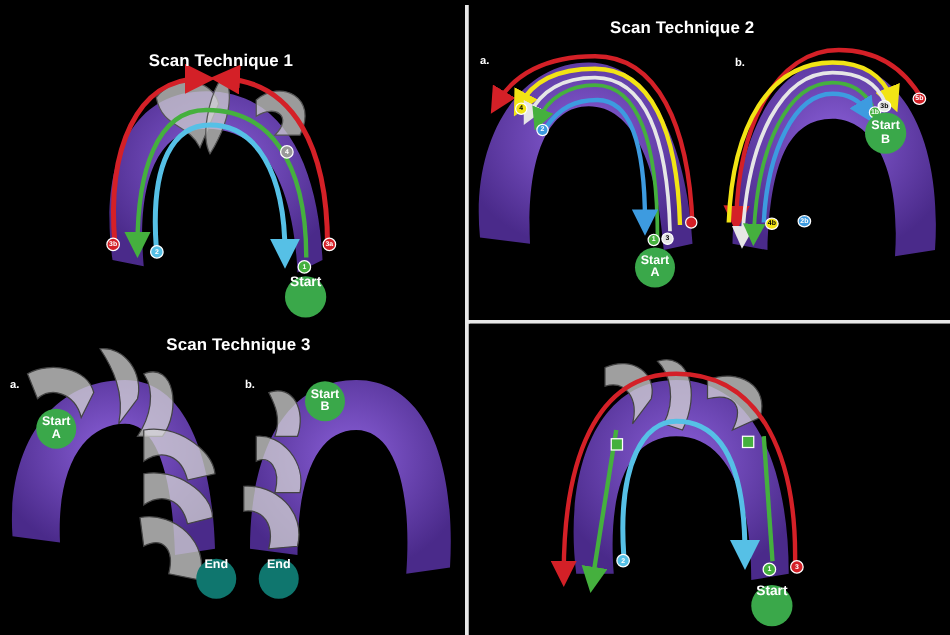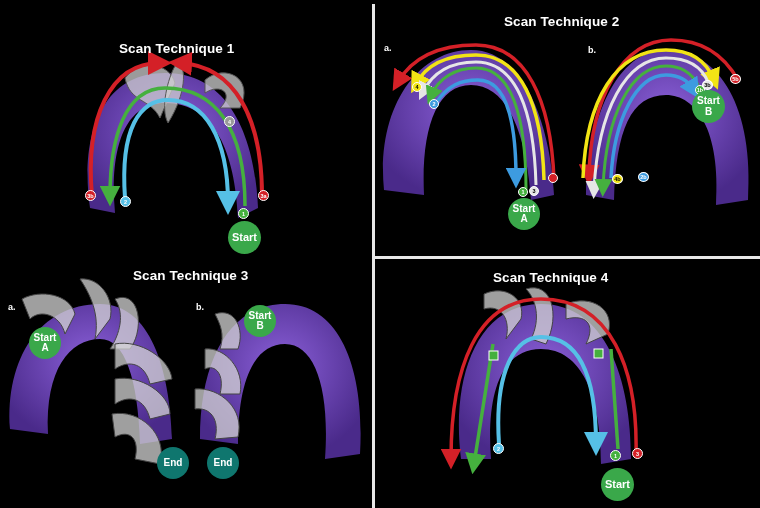--- a/index.html
+++ b/index.html
@@ -7,21 +7,21 @@
   .panel { position:absolute; background:#000; overflow:hidden; }
   .p1 { left:0; top:0; width:372px; height:255px;margin-top:18px; }
   .p2 { left:376px; top:0; width:384px; height:255px; }
   .p3 { left:0; top:259px; width:372px; height:250px; }
   .p4 { left:376px; top:259px; width:384px; height:249px; }
   .vdiv { position:absolute; left:372px; top:4px; width:3px; height:504px; background:#e8e8e8; }
   .hdiv { position:absolute; left:0; top:256px; width:760px; height:3px; background:#e8e8e8; }
   .title { position:absolute; color:#fff; font-weight:bold; font-size:13.5px; white-space:nowrap; letter-spacing:0.1px; }
   .sub { position:absolute; color:#fff; font-weight:bold; font-size:9px; }
   svg { position:absolute; left:0; top:0; }
-  .badge { position:absolute; border-radius:50%; color:#fff; font-weight:bold; text-align:center; display:flex; align-items:center; justify-content:center; line-height:1.05; }
+  .badge { position:absolute; border-radius:50%; color:#fff; font-weight:bold; text-align:center; display:flex; justify-content:center; line-height:1.05; }
   .start { background:#3aa84a; }
   .end { background:#0f766e; }
   .tag { position:absolute; border-radius:50%; font-size:5.5px; font-weight:bold; display:flex; align-items:center; justify-content:center; border:1px solid #fff; }
 </style>
 </head>
 <body>
 
 <div class="vdiv"></div>
 <div class="hdiv"></div>
 
@@ -86,21 +86,21 @@
     <path d="M160,185 C158,110 140,62 100,62 C75,62 57,72 47,92" fill="none" stroke="#e6e6e6" stroke-width="3" marker-end="url(#ar-w)"></path>
     <path d="M150,190 C150,115 135,68 100,68 C80,68 62,78 55,96" fill="none" stroke="#45b03e" stroke-width="3" marker-end="url(#ar-green)"></path>
     <path d="M60,103 C72,85 85,80 102,80 C130,80 140,120 140,178" fill="none" stroke="#3d9be0" stroke-width="3.5" marker-end="url(#ar-b2)"></path>
 
     <path d="M362,80 C345,50 320,40 295,40 C245,40 215,100 213,175" fill="none" stroke="#d42027" stroke-width="3.5" marker-end="url(#ar-red)"></path>
     <path d="M207,178 C210,100 240,50 290,50 C315,50 330,60 338,80" fill="none" stroke="#f2e415" stroke-width="3.5" marker-end="url(#ar-y)"></path>
     <path d="M332,82 C325,65 310,58 290,58 C250,58 222,110 218,190" fill="none" stroke="#e6e6e6" stroke-width="3" marker-end="url(#ar-w)"></path>
     <path d="M322,85 C315,72 305,66 290,66 C255,66 230,115 227,188" fill="none" stroke="#45b03e" stroke-width="3" marker-end="url(#ar-green)"></path>
     <path d="M235,178 C238,120 260,75 290,75 C305,75 313,82 318,90" fill="none" stroke="#3d9be0" stroke-width="3.5" marker-end="url(#ar-b2)"></path>
   </svg>
-  <div class="title" style="left:128px;top:14px;">Scan Technique 2</div>
+  <div class="title" style="left:112px;top:14px;">Scan Technique 2</div>
   <div class="sub" style="left:8px;top:43px;">a.</div>
   <div class="sub" style="left:212px;top:45px;">b.</div>
   <div class="tag" style="left:36px;top:82px;width:8px;height:8px;background:#f2e415;color:#000;">4</div>
   <div class="tag" style="left:53px;top:99px;width:8px;height:8px;background:#3d9be0;color:#fff;">2</div>
   <div class="tag" style="left:142px;top:187px;width:8px;height:8px;background:#45b03e;color:#fff;">1</div>
   <div class="tag" style="left:153px;top:186px;width:8px;height:8px;background:#e6e6e6;color:#000;">3</div>
   <div class="tag" style="left:172px;top:173px;width:8px;height:8px;background:#d42027;color:#d42027;">5</div>
   <div class="badge start" style="left:132px;top:198px;width:32px;height:32px;font-size:10px;flex-direction:column;">
     <span>Start</span>
     <span>A</span>
@@ -155,18 +155,17 @@
       <path d="M150,30 C175,22 185,55 170,85 L155,80 C165,60 160,40 150,30 Z"></path>
       <path d="M190,45 C215,35 240,50 232,75 L210,85 C220,65 210,55 190,60 Z"></path>
     </g>
     <path d="M260,195 C262,110 235,40 165,40 C100,40 75,110 75,200" fill="none" stroke="#d42027" stroke-width="3.5" marker-end="url(#ar-red)"></path>
     <path d="M242,190 L235,90" fill="none" stroke="#45b03e" stroke-width="3.5"></path>
     <path d="M117,85 L98,205" fill="none" stroke="#45b03e" stroke-width="3.5" marker-end="url(#ar-green)"></path>
     <path d="M123,185 C118,110 140,78 165,78 C200,78 220,110 220,185" fill="none" stroke="#56c0e6" stroke-width="4" marker-end="url(#ar-blue)"></path>
     <rect x="113" y="92" width="9" height="9" fill="#45b03e" stroke="#fff" stroke-width="1"></rect>
     <rect x="218" y="90" width="9" height="9" fill="#45b03e" stroke="#fff" stroke-width="1"></rect>
   </svg>
-  <div class="title" style="left:117px;top:11px;">Scan Technique 4</div>
   <div class="tag" style="left:117px;top:184px;width:9px;height:9px;background:#56c0e6;color:#fff;">2</div>
   <div class="tag" style="left:234px;top:191px;width:9px;height:9px;background:#45b03e;color:#fff;">1</div>
   <div class="tag" style="left:256px;top:189px;width:9px;height:9px;background:#d42027;color:#fff;">3</div>
   <div class="badge start" style="left:225px;top:209px;width:33px;height:33px;font-size:11px;">Start</div>
 </div>
 
 </body></html>

